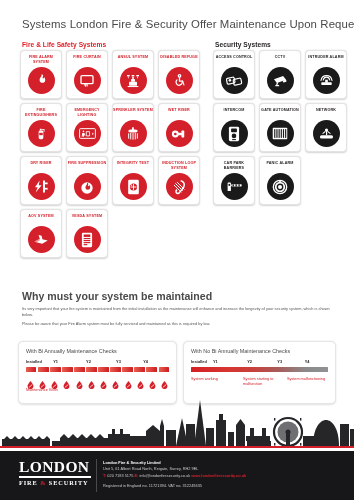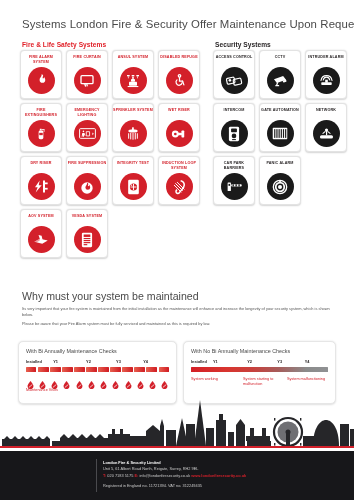--- a/index.html
+++ b/index.html
@@ -59,21 +59,21 @@
     display:flex; align-items:center; justify-content:center;
     margin-top:1px;
   }
   .grid.fire .disc { background:#d3202a; }
   .grid.sec  .disc { background:#1a1a1a; }
   .disc svg { display:block; }
 
   
   .why-head {
     position:absolute; left:22px; top:290px;
-    font-size:10.6px; font-weight:400; color:#4a4a4a;
+    font-size:10.6px; font-weight:700; color:#4a4a4a;
   }
   .para {
     position:absolute; left:22px; right:18px;
     font-size:3.9px; line-height:1.58; color:#565656;
   }
   .para.p1 { top:306px; }
   .para.p2 { top:321px; }
 
   
   .cmp {
@@ -620,20 +620,25 @@
         <rect x="2" y="41" width="48" height="7"></rect>
         <path d="M4 41 l3-3 3 3 z M12 41 l3-3 3 3 z M20 41 l3-3 3 3 z M28 41 l3-3 3 3 z M36 41 l3-3 3 3 z M44 41 l3-3 3 3 z"></path>
         <rect x="52" y="43" width="10" height="5"></rect>
       </g>
     </svg>
   </div>
 
   <div class="rule-red"></div>
 
   <div class="footer">
+    <div class="logo">
+      <span class="lg1">LONDON</span>
+      <div class="lgbar"></div>
+      <span class="lg2"><span>FIRE </span><em>&amp;</em><span> SECURITY</span></span>
+    </div>
     <div class="divider"></div>
     <div class="fcontact">
       <div class="ln b">London Fire &amp; Security Limited</div>
       <div class="ln">Unit 5, 61 Albert Road North, Reigate, Surrey, RH2 9EL</div>
       <div class="ln"><span class="r">T:</span> <span>020 7183 5175</span> <span class="r">E:</span> <span>info@londonfiresecurity.co.uk</span> <span class="w">www.londonfiresecurity.co.uk</span></div>
       <div class="reg">Registered in England no. 11721394.  VAT no. 312249435</div>
     </div>
   </div>
 
 </div>

